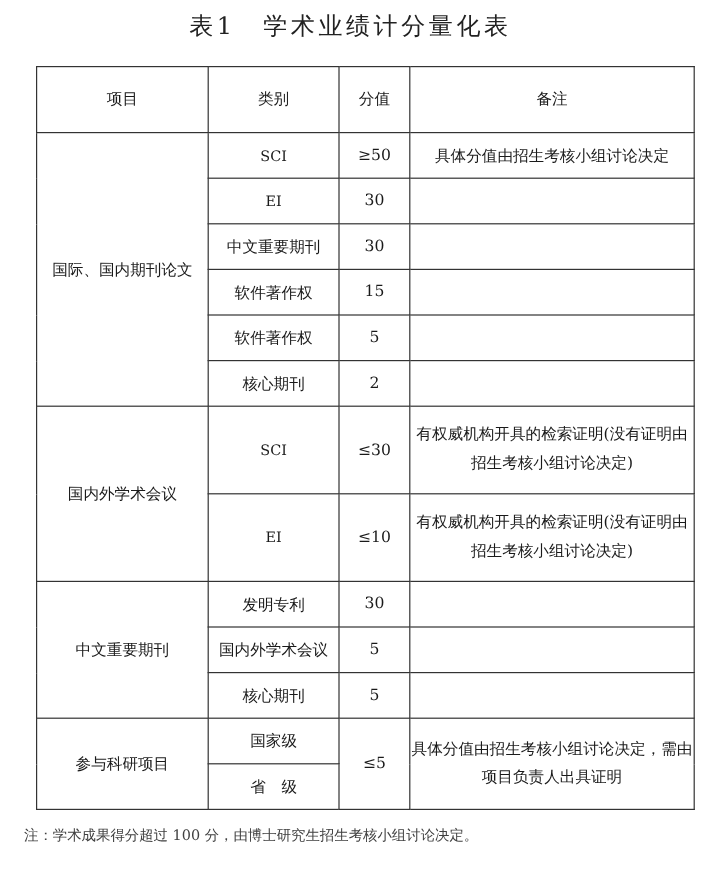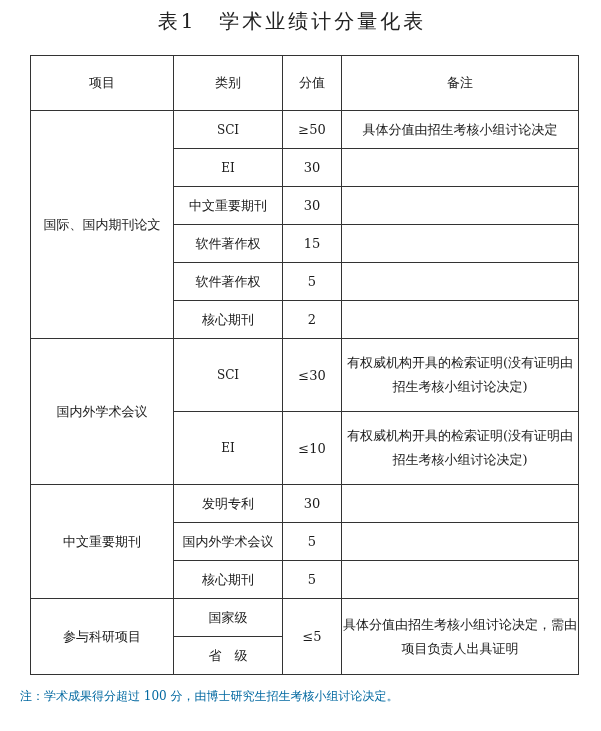--- a/index.html
+++ b/index.html
@@ -9,21 +9,21 @@
            font-size: 20px; letter-spacing: 3px; color: #222; }
   table.score { position: absolute; left: 30px; top: 55px; width: 548px;
                 border-collapse: collapse; table-layout: fixed; font-size: 13px; padding-left: 12px; }
   table.score td, table.score th { border: 1px solid #333; text-align: center; vertical-align: middle;
                 padding: 0; font-weight: normal; }
   table.score th { height: 54px; }
   col.c1 { width: 143px; } col.c2 { width: 109px; } col.c3 { width: 59px; } col.c4 { width: 237px; }
   .r38 td { height: 37px; }
   .rtall td { height: 72px; }
   .remark-left { text-align: center; line-height: 24px; padding: 0 2px; }
-  .note { position: absolute; left: 20px; top: 688px; font-size: 12px; color: #0369a1; }
+  .note { position: absolute; left: 20px; top: 688px; font-size: 12px; color: #404040; }
   .sci { font-family: "DejaVu Serif", serif; font-size: 12px; }
 </style>
 </head>
 <body>
 
 <div class="title">表1　学术业绩计分量化表</div>
 
 <table class="score">
   <colgroup>
       <col class="c1">

